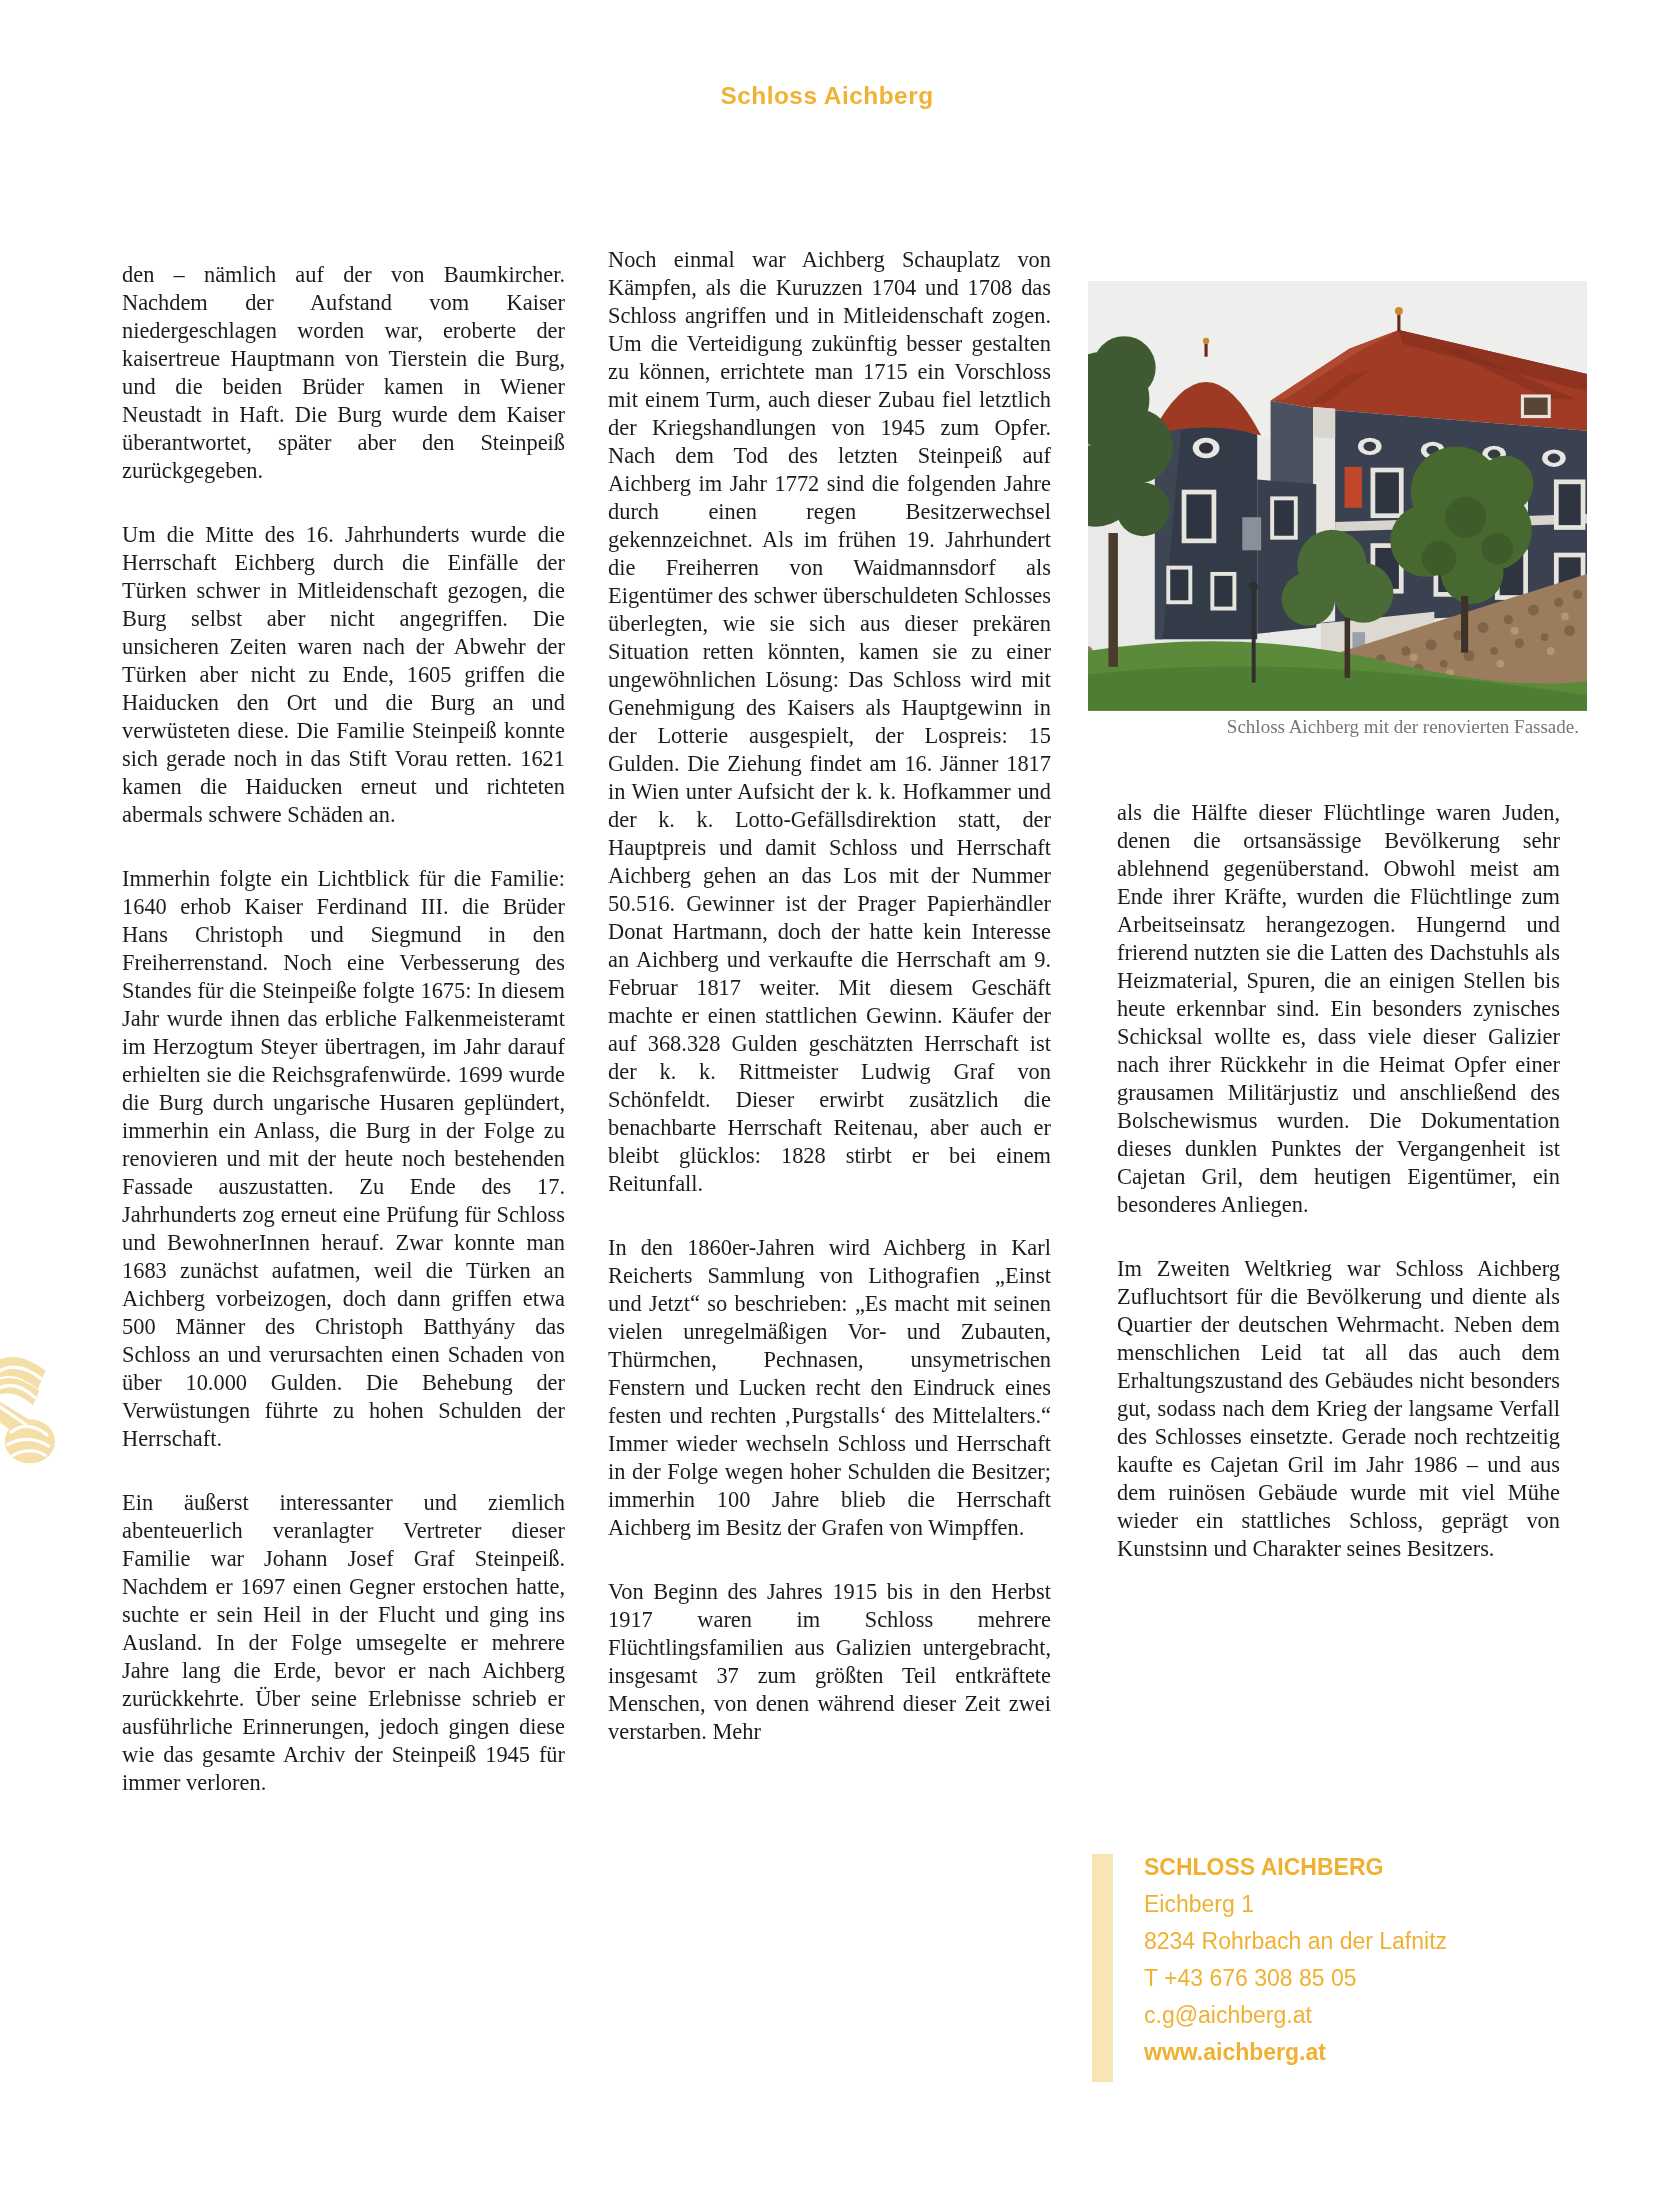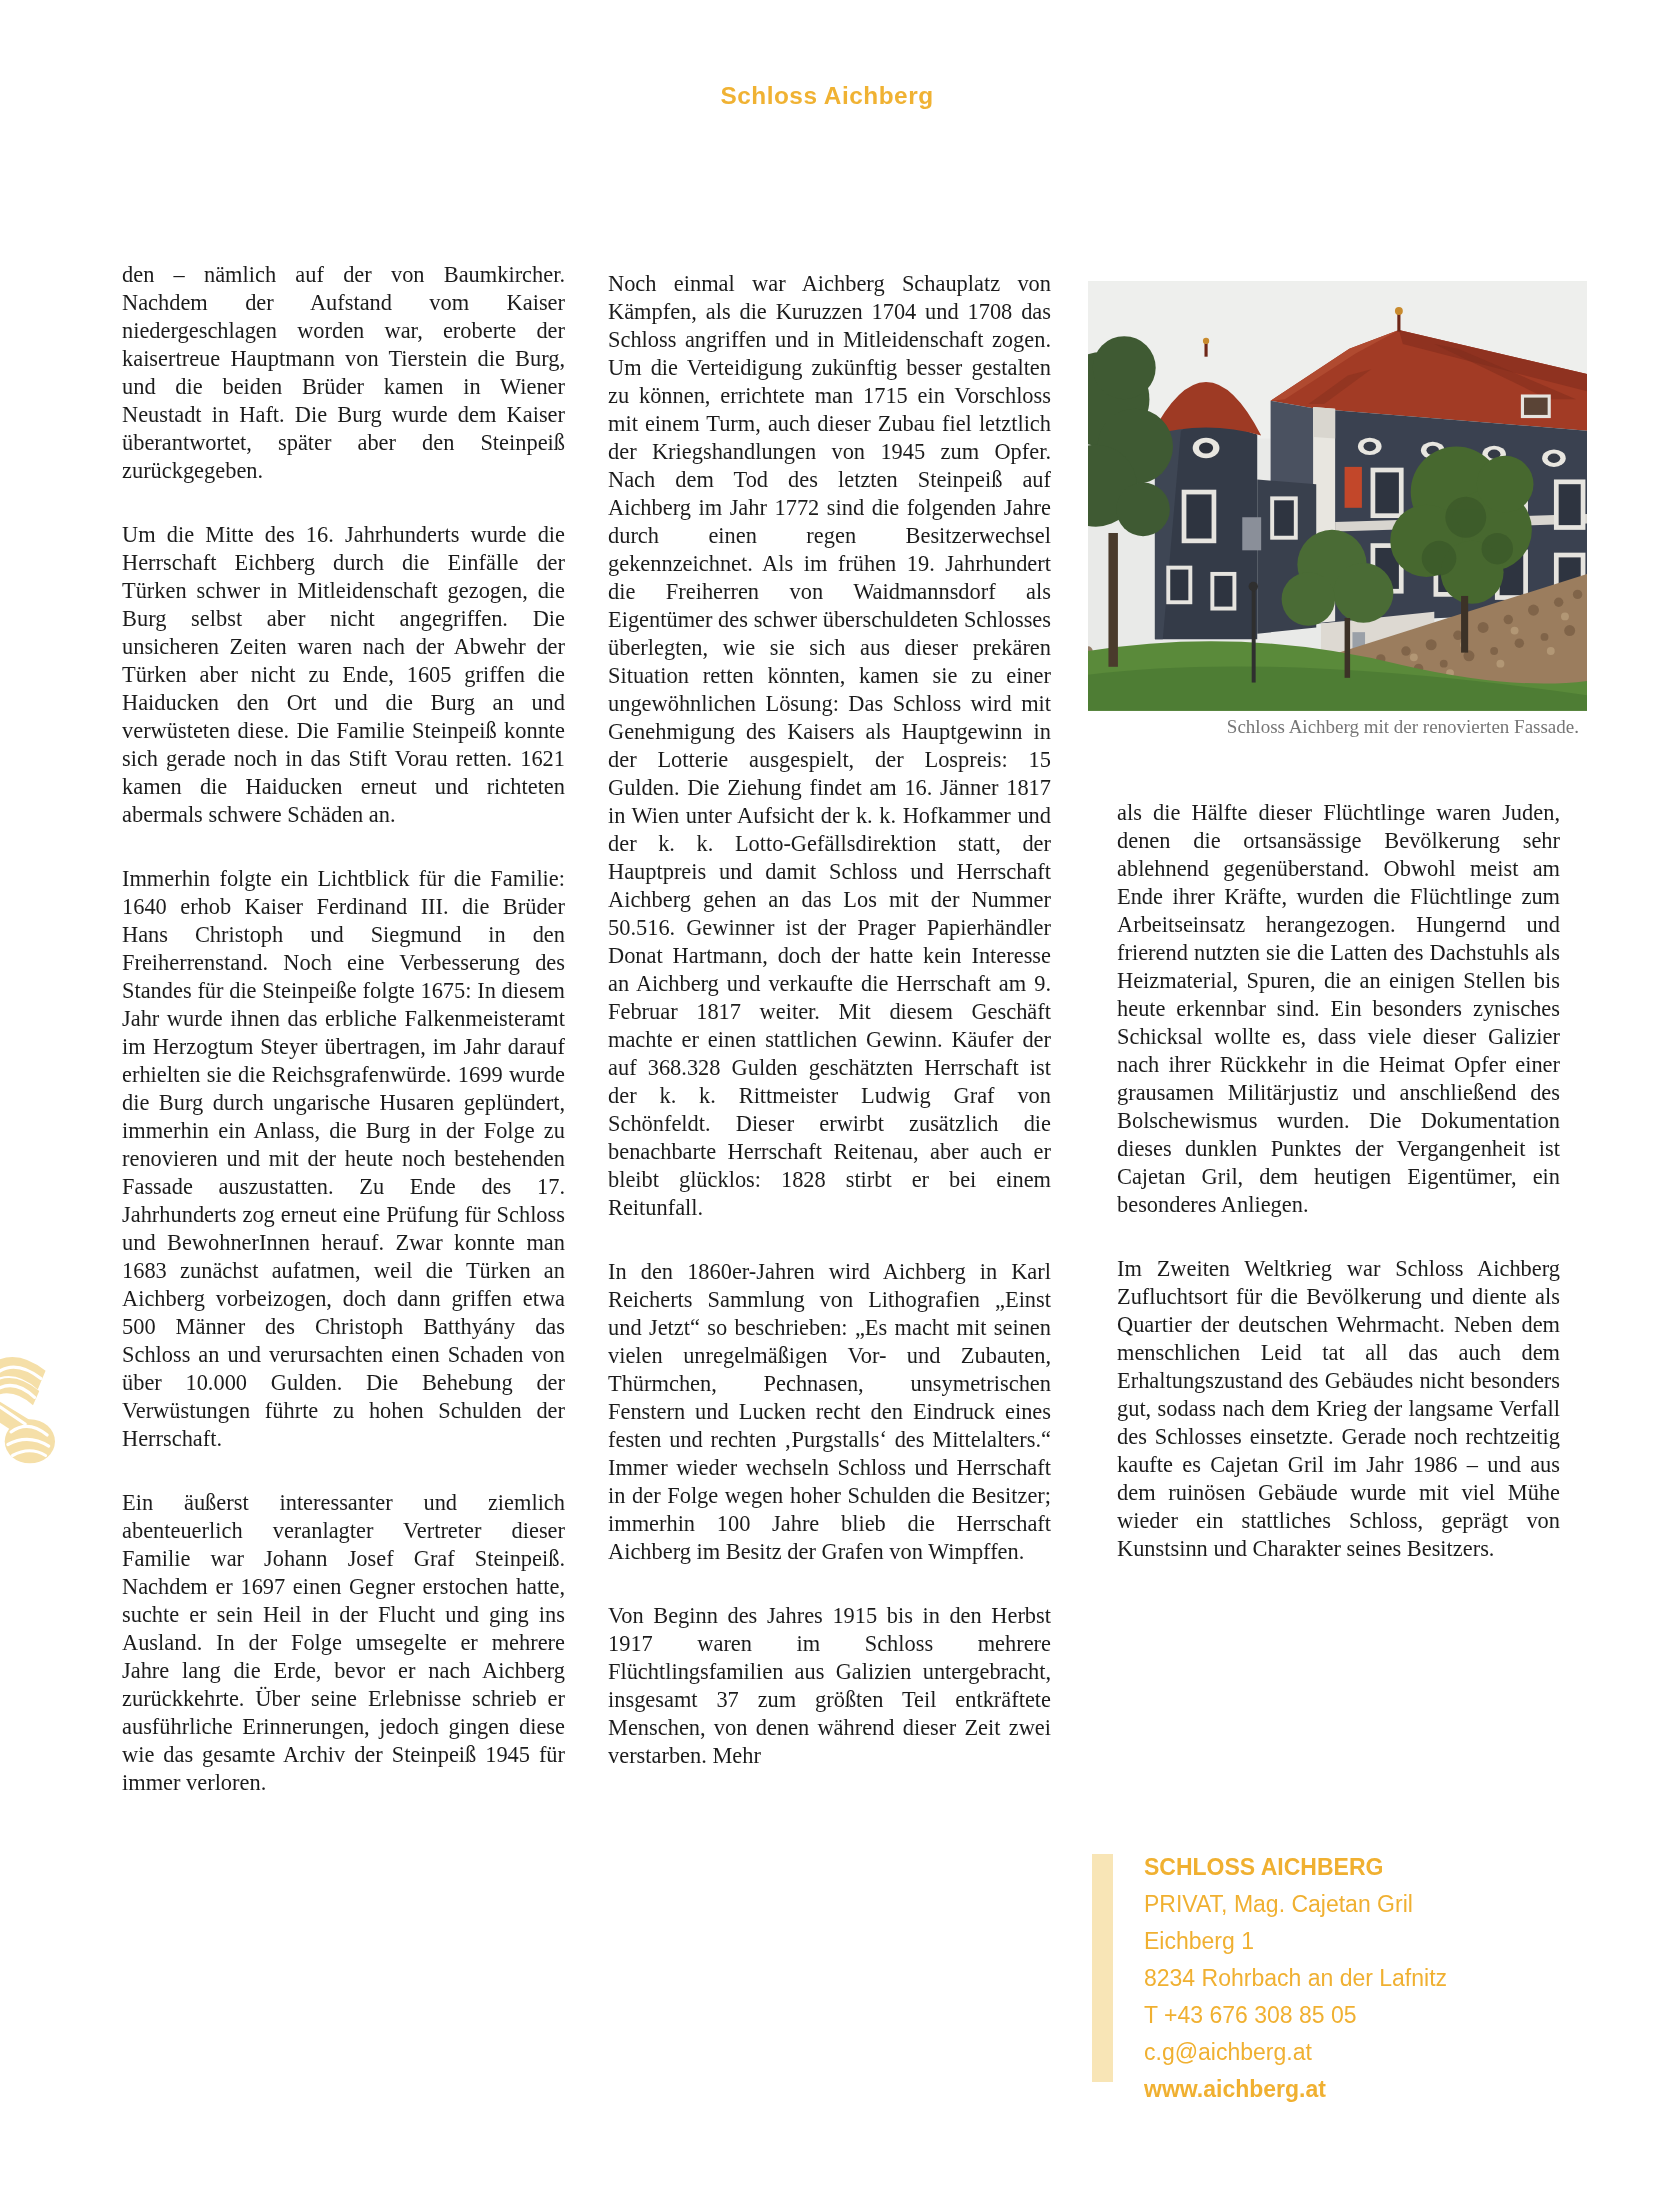--- a/index.html
+++ b/index.html
@@ -24,21 +24,21 @@
     position:absolute;
     width:443px;
     font-size:22.4px;
     line-height:28px;
     text-align:justify;
     hyphens:auto;
     -webkit-hyphens:auto;
   }
   .col p{margin:0 0 36px 0;}
   .col1{left:122px;top:261px;height:1851px;overflow:hidden;}
-  .col2{left:608px;top:270px;height:1874px;overflow:hidden;}
+  .col2{left:608px;top:246px;height:1874px;overflow:hidden;}
   .col3{left:1117px;top:799px;height:992px;overflow:hidden;}
   .photo{
     position:absolute;left:1088px;top:281px;width:499px;height:430px;
     overflow:hidden;background:#e9eae8;
   }
   .caption{
     position:absolute;left:1091px;top:714px;width:488px;
     font-size:19px;line-height:25px;color:#767676;
     text-align:right;
   }
@@ -229,21 +229,20 @@
 
   <div class="col col3">
     <p>als die Hälfte dieser Flüchtlinge waren Juden, denen die ortsansässige Bevölkerung sehr ablehnend gegenüberstand. Obwohl meist am Ende ihrer Kräfte, wurden die Flüchtlinge zum Arbeitseinsatz herangezogen. Hungernd und frierend nutzten sie die Latten des Dachstuhls als Heizmaterial, Spuren, die an einigen Stellen bis heute erkennbar sind. Ein besonders zynisches Schicksal wollte es, dass viele dieser Galizier nach ihrer Rückkehr in die Heimat Opfer einer grausamen Militärjustiz und anschließend des Bolschewismus wurden. Die Dokumentation dieses dunklen Punktes der Vergangenheit ist Cajetan Gril, dem heutigen Eigentümer, ein besonderes Anliegen.</p>
     <p>Im Zweiten Weltkrieg war Schloss Aichberg Zufluchtsort für die Bevölkerung und diente als Quartier der deutschen Wehrmacht. Neben dem menschlichen Leid tat all das auch dem Erhaltungszustand des Gebäudes nicht besonders gut, sodass nach dem Krieg der langsame Verfall des Schlosses einsetzte. Gerade noch rechtzeitig kaufte es Cajetan Gril im Jahr 1986 – und aus dem ruinösen Gebäude wurde mit viel Mühe wieder ein stattliches Schloss, geprägt von Kunstsinn und Charakter seines Besitzers.</p>
   </div>
 
   <div class="contact">
     <div class="contact-bar"></div>
     <div class="contact-text">
       <div class="contact-name">SCHLOSS AICHBERG</div>
-      <div>PRIVAT, Mag. Cajetan Gril</div>
       <div>Eichberg 1</div>
       <div>8234 Rohrbach an der Lafnitz</div>
       <div>T +43 676 308 85 05</div>
       <div>c.g@aichberg.at</div>
       <div class="contact-web">www.aichberg.at</div>
     </div>
   </div>
 
   <svg class="ornament" viewBox="0 0 70 170" xmlns="http://www.w3.org/2000/svg">
     <g fill="#f5dfa8">

